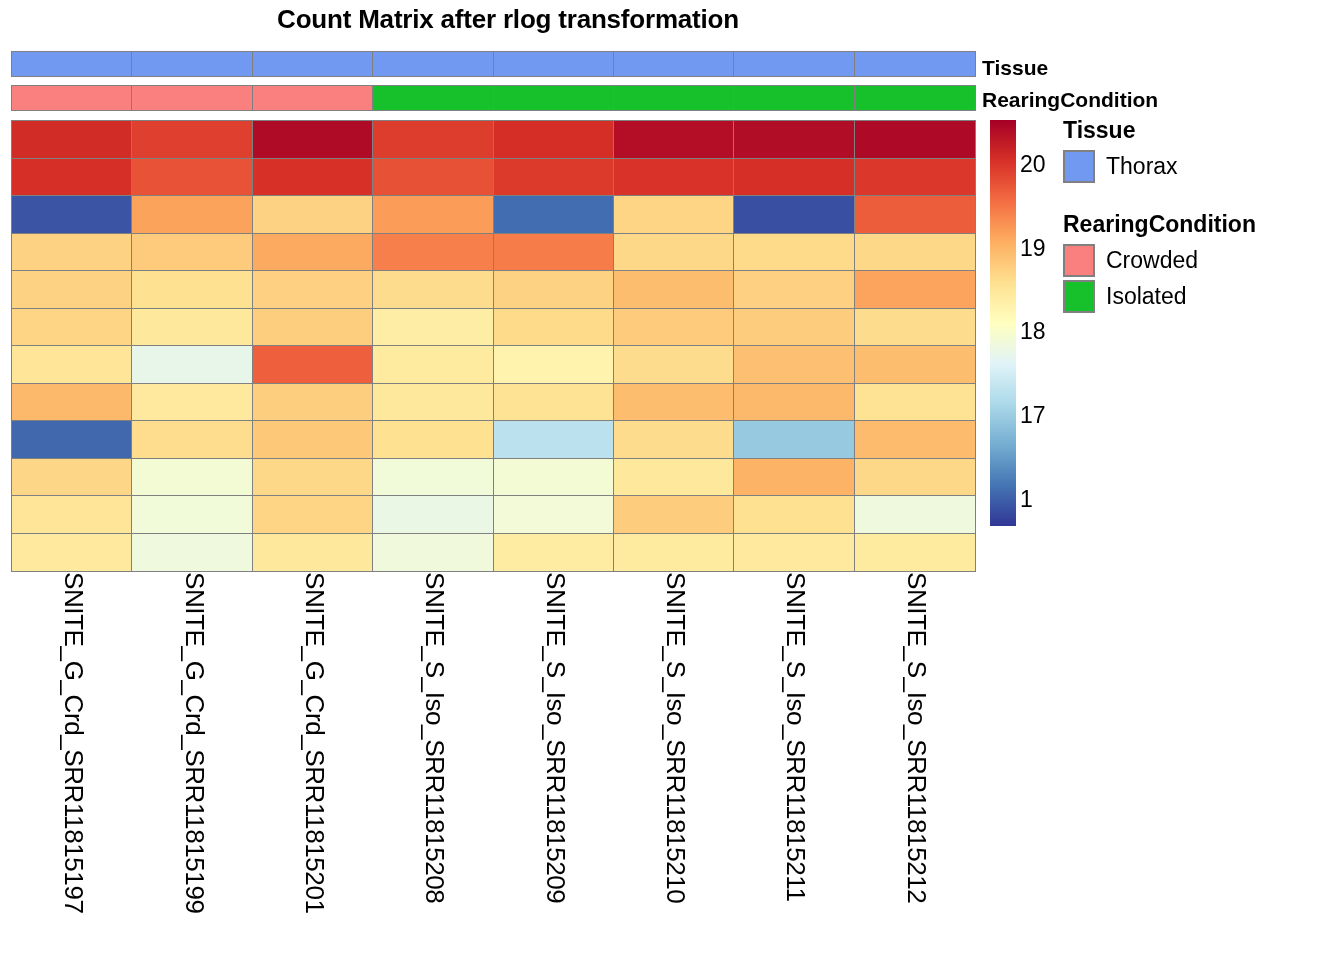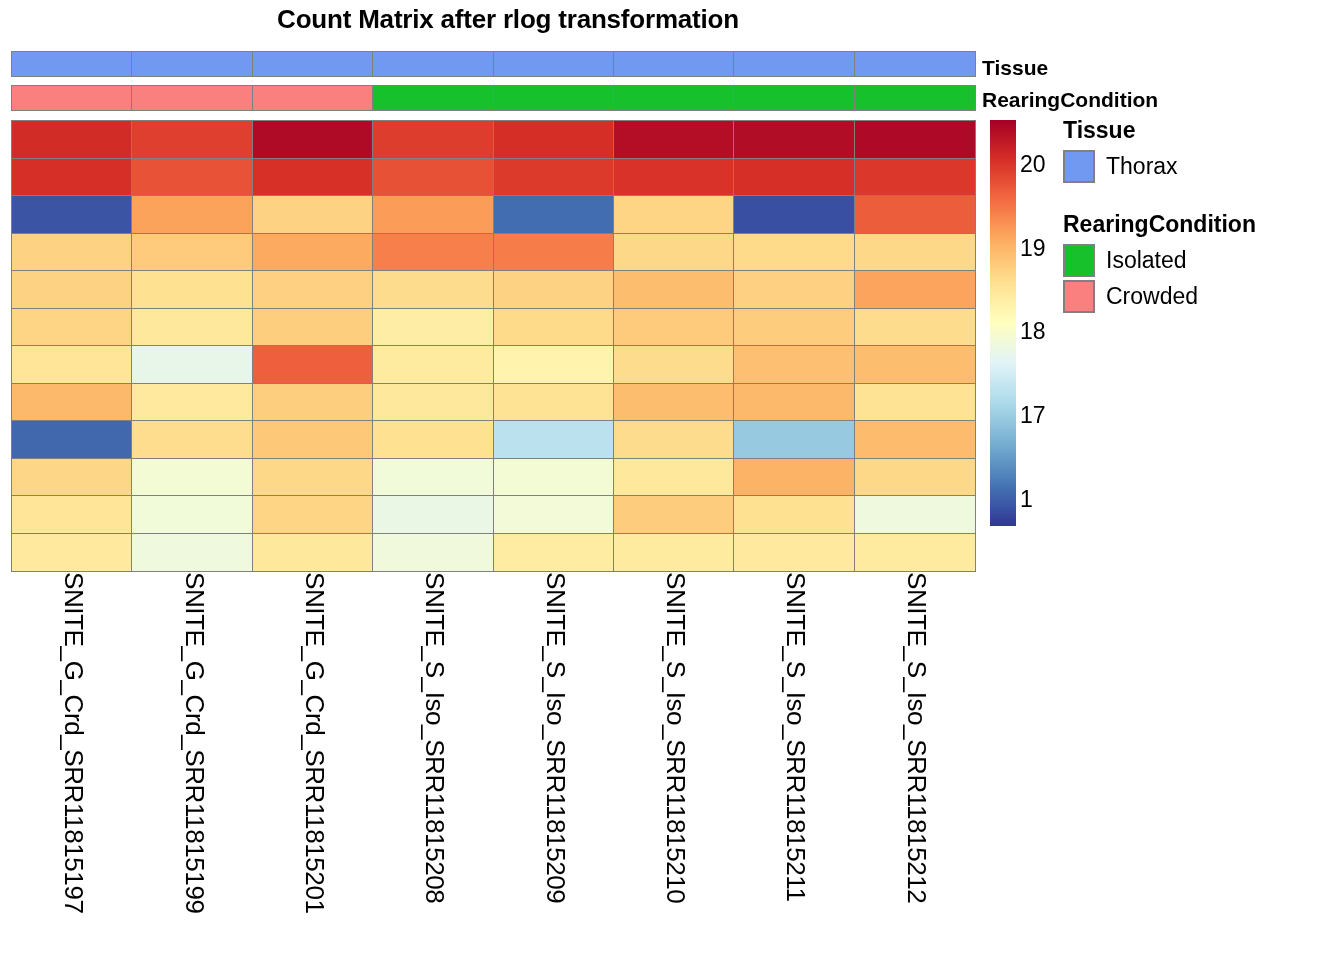--- a/index.html
+++ b/index.html
@@ -350,20 +350,20 @@
   <div class="legend-title">Tissue</div>
   <div class="legend-entry">
     <span class="legend-swatch" style="background: rgb(113, 153, 242);"></span>
     <span class="legend-entry-label">Thorax</span>
   </div>
 </div>
 
 <div class="legend-block" id="legend-rearing">
   <div class="legend-title">RearingCondition</div>
   <div class="legend-entry">
+    <span class="legend-swatch" style="background: rgb(250, 128, 128);"></span>
+    <span class="legend-entry-label">Crowded</span>
+  </div>
+  <div class="legend-entry">
     <span class="legend-swatch" style="background: rgb(23, 193, 43);"></span>
     <span class="legend-entry-label">Isolated</span>
   </div>
-  <div class="legend-entry">
-    <span class="legend-swatch" style="background: rgb(250, 128, 128);"></span>
-    <span class="legend-entry-label">Crowded</span>
-  </div>
 </div>
 
 </body></html>

